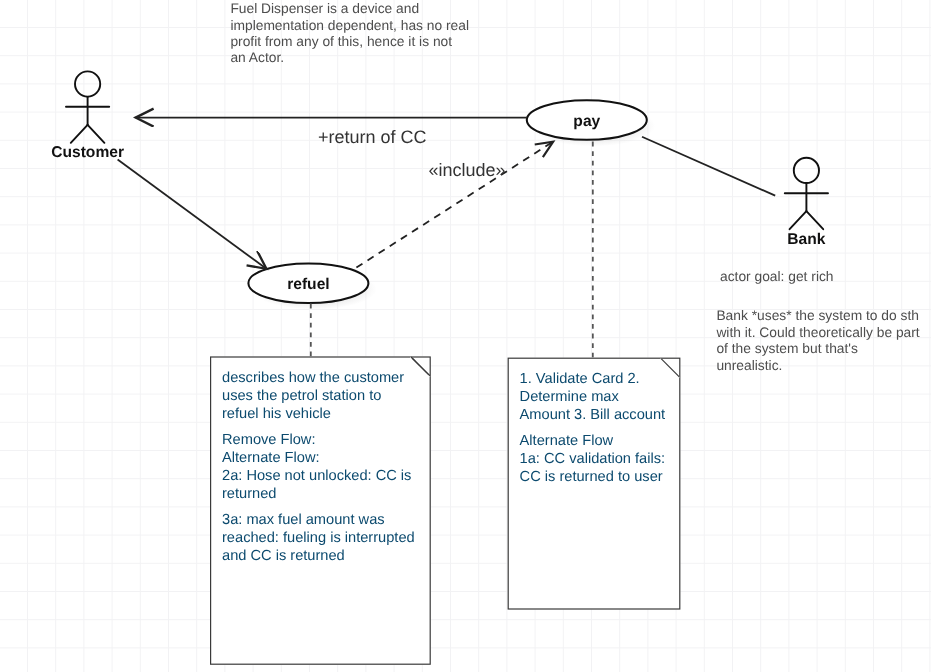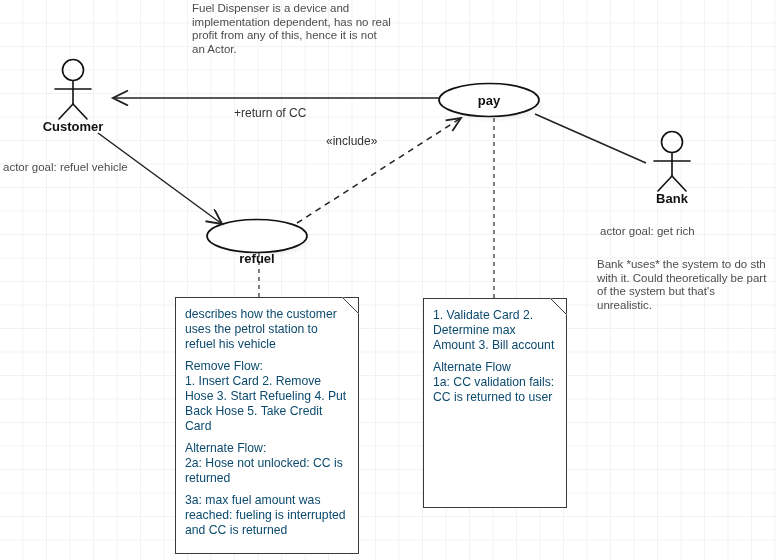--- a/index.html
+++ b/index.html
@@ -45,23 +45,24 @@
   .uc-label {
     position: absolute;
     font-weight: bold;
     font-size: 13px;
     color: #111111;
     text-align: center;
     white-space: nowrap;
   }
   .edge-label {
     position: absolute;
-    font-size: 12px;
+    font-size: 15px;
     color: #333333;
     white-space: nowrap;
+    margin-left: 31px;
   }
   .note {
     position: absolute;
     background: #ffffff;
     border: 1px solid #3a3a3a;
     box-sizing: border-box;
     font-size: 12.2px;
     line-height: 15px;
     color: #0c4a6e;
     padding: 9px 8px 8px 9px;
@@ -132,46 +133,40 @@
 
     <line x1="297" y1="223" x2="461" y2="118" stroke="#222222" stroke-width="1.5" stroke-dasharray="6,5" marker-end="url(#openArrowThin)"></line>
 
     <line x1="259" y1="253" x2="259" y2="297" stroke="#555555" stroke-width="1.5" stroke-dasharray="4,4"></line>
     <line x1="494" y1="118" x2="494" y2="298" stroke="#555555" stroke-width="1.5" stroke-dasharray="4,4"></line>
   </svg>
 
   <div class="txt" style="left:192px; top:2px; width:200px;">Fuel Dispenser is a device and implementation dependent, has no real profit from any of this, hence it is not an Actor.</div>
 
   <div class="actor-label" style="left:18px; top:119px; width:110px;">Customer</div>
-  <div class="txt" style="left:3px; top:161px; width:190px;">actor goal: refuel vehicle</div>
 
   <div class="actor-label" style="left:617px; top:191px; width:110px;">Bank</div>
   <div class="txt" style="left:600px; top:225px; width:190px;">actor goal: get rich</div>
   <div class="txt" style="left:597px; top:258px; width:170px;">Bank *uses* the system to do sth with it. Could theoretically be part of the system but that's unrealistic.</div>
 
   <div class="uc-label" style="left:439px; top:93px; width:100px;text-align:center;">pay</div>
-  <div class="uc-label" style="left:207px; top:229px; width:100px;margin-top:22px;">refuel</div>
+  <div class="uc-label" style="left:207px; top:229px; width:100px;">refuel</div>
 
   <div class="edge-label" style="left:234px; top:106px;">+return of CC</div>
   <div class="edge-label" style="left:326px; top:134px;">«include»</div>
 
   <div class="note" style="left:175px; top:297px; width:184px; height:257px;">
     <svg class="fold-line" viewBox="0 0 17 17">
       <path d="M0.5,0.5 L16.5,16.5 L0.5,16.5 Z" fill="#ffffff" stroke="none"></path>
       <path d="M0.5,0.5 L16.5,16.5" stroke="#3a3a3a" stroke-width="1" fill="none"></path>
       <path d="M0.5,0.5 L0.5,16.5 L16.5,16.5" stroke="#ffffff" stroke-width="2" fill="none"></path>
       <path d="M0.5,0.5 L16.5,16.5" stroke="#3a3a3a" stroke-width="1" fill="none"></path>
     </svg>
     <p>describes how the customer uses the petrol station to refuel his vehicle</p>
     <p class="tight">Remove Flow:</p>
-    <p>1. Insert Card
-2. Remove Hose
-3. Start Refueling
-4. Put Back Hose
-5. Take Credit Card</p>
     <p class="tight">Alternate Flow:</p>
     <p>2a: Hose not unlocked: CC is returned</p>
     <p>3a: max fuel amount was reached: fueling is interrupted and CC is returned</p>
   </div>
 
   <div class="note" style="left:423px; top:298px; width:144px; height:210px;">
     <svg class="fold-line" viewBox="0 0 17 17">
       <path d="M0.5,0.5 L16.5,16.5 L0.5,16.5 Z" fill="#ffffff" stroke="none"></path>
       <path d="M0.5,0.5 L0.5,16.5 L16.5,16.5" stroke="#ffffff" stroke-width="2" fill="none"></path>
       <path d="M0.5,0.5 L16.5,16.5" stroke="#3a3a3a" stroke-width="1" fill="none"></path>

